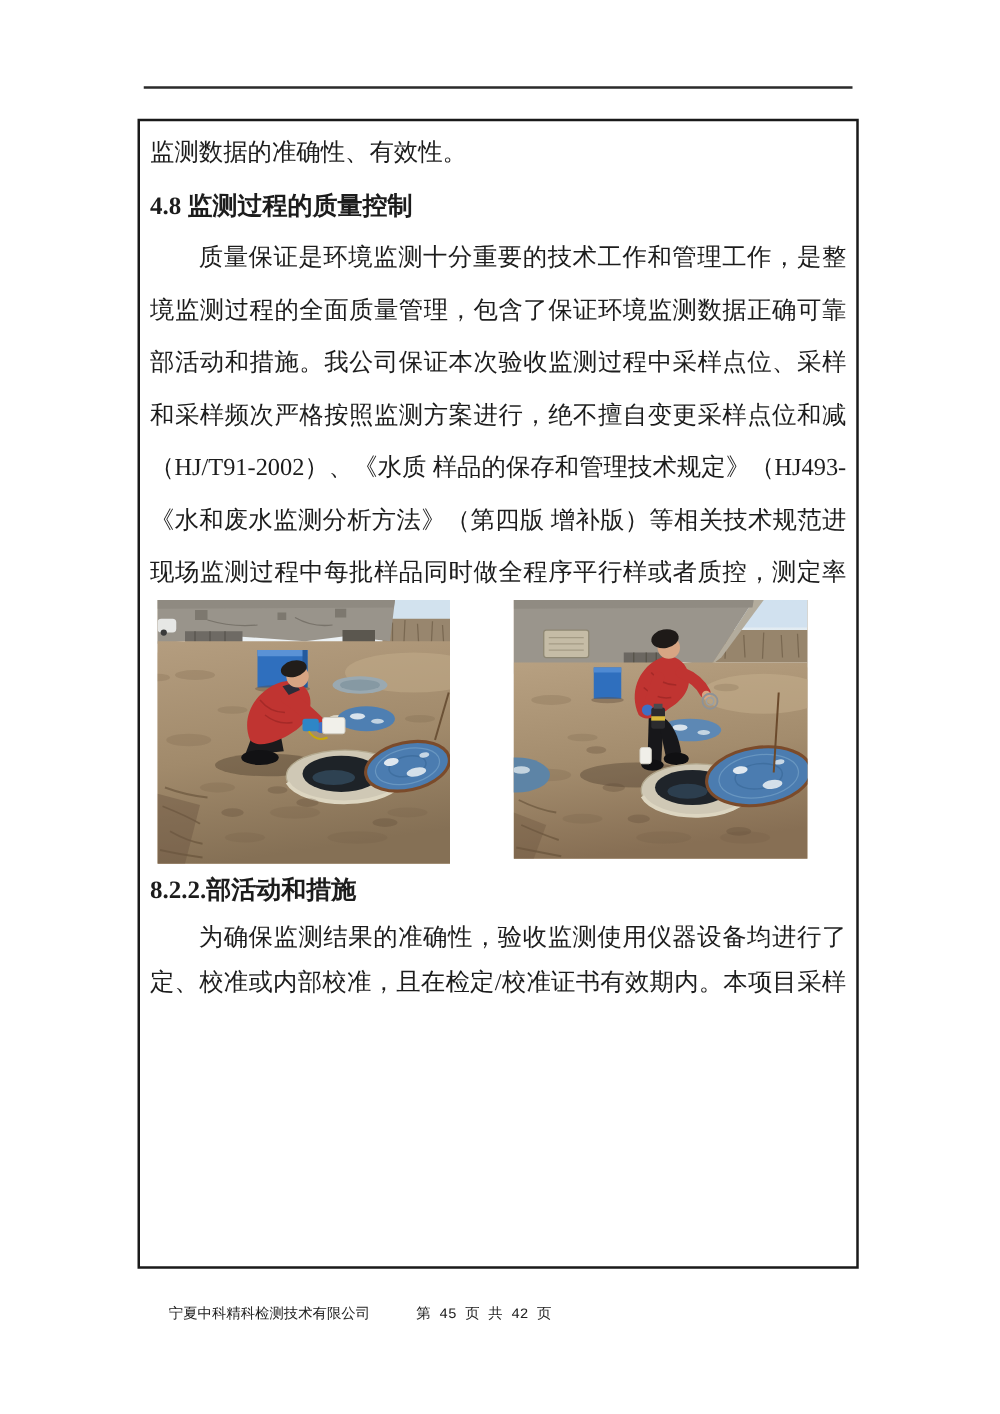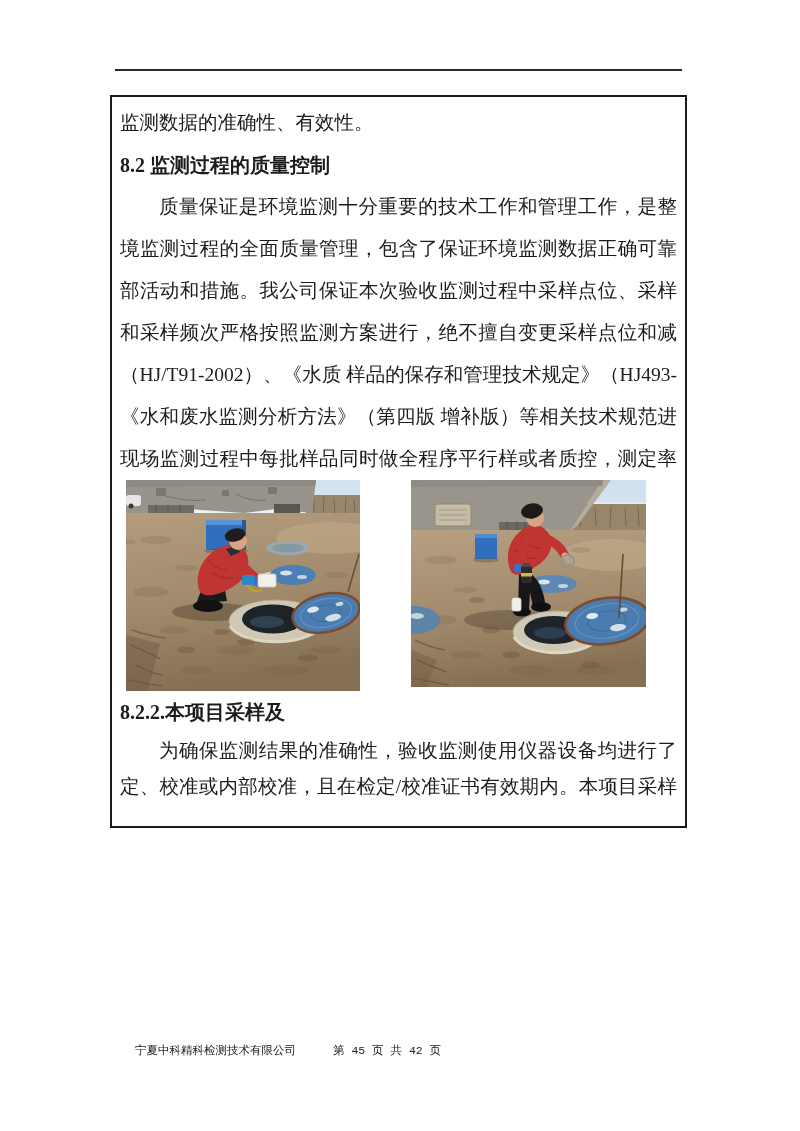--- a/index.html
+++ b/index.html
@@ -3,21 +3,21 @@
 <meta charset="utf-8">
 <style>
   html,body{margin:0;padding:0;}
   body{
     width:800px;height:1131px;position:relative;background:#ffffff;
     font-family:"Liberation Serif","DejaVu Serif",serif;color:#1c1c1c;
     overflow:hidden;
   }
   .top-rule{position:absolute;left:115px;top:69px;width:567px;height:2px;background:#2b2b2b;}
   .doc-box{
-    position:absolute;left:110px;top:95px;width:577px;height:733px;
+    position:absolute;left:110px;top:95px;width:577px;height:920px;
     border:2px solid #1a1a1a;box-sizing:border-box;background:#fff;
     padding:5px 8px 0 8px;overflow:hidden;
   }
   .line{display:block;height:42px;line-height:42px;font-size:19.5px;overflow:hidden;white-space:nowrap;}
   .just{text-align:justify;text-align-last:justify;white-space:normal;}
   .ind{text-indent:2em;}
   .hd{font-weight:bold;font-size:20px;white-space:normal;}
   .cap{text-align:center;font-weight:bold;white-space:normal;}
   .pline{display:block;height:36px;line-height:36px;font-size:19.5px;overflow:hidden;}
   .photos{display:flex;gap:51px;margin-left:6px;height:211px;align-items:flex-start;}
@@ -28,21 +28,21 @@
   }
   .footer .gap{display:inline-block;width:37px;}
 </style>
 </head>
 <body>
 
 <div class="top-rule"></div>
 
 <div class="doc-box">
   <span class="line">监测数据的准确性、有效性。</span>
-  <span class="line hd">8.2 监测过程的质量控制</span>
+  <span class="line hd">4.8 监测过程的质量控制</span>
 
   <span class="line just ind">质量保证是环境监测十分重要的技术工作和管理工作，是整个环</span>
   <span class="line just">境监测过程的全面质量管理，包含了保证环境监测数据正确可靠的全</span>
   <span class="line just">部活动和措施。我公司保证本次验收监测过程中采样点位、采样时间</span>
   <span class="line just">和采样频次严格按照监测方案进行，绝不擅自变更采样点位和减少采</span>
 
 
   <span class="line just">（HJ/T91-2002）、《水质 样品的保存和管理技术规定》（HJ493-2009）、</span>
   <span class="line just">《水和废水监测分析方法》（第四版 增补版）等相关技术规范进行。</span>
   <span class="line just">现场监测过程中每批样品同时做全程序平行样或者质控，测定率不少</span>
@@ -243,21 +243,21 @@
       <line x1="208" y1="138" x2="212" y2="74" stroke="#6b4a2c" stroke-width="1.6"></line>
       <g fill="#5e4a36" opacity="0.3">
         <ellipse cx="80" cy="150" rx="9" ry="3.5"></ellipse>
           <ellipse cx="66" cy="120" rx="8" ry="3"></ellipse>
         <ellipse cx="180" cy="185" rx="10" ry="3.5"></ellipse>
           <ellipse cx="100" cy="175" rx="9" ry="3.5"></ellipse>
       </g>
     </svg>
   </div>
 
-  <span class="line hd">8.2.2.本项目采样及</span>
+  <span class="line hd">8.2.2.部活动和措施</span>
   <span class="pline just ind">为确保监测结果的准确性，验收监测使用仪器设备均进行了检</span>
   <span class="pline just">定、校准或内部校准，且在检定/校准证书有效期内。本项目采样及</span>
 </div>
 
 <div class="footer">
   <span>宁夏中科精科检测技术有限公司</span>
   <span class="gap"></span>
   <span>第 45 页 共 42 页</span>
 </div>
 

